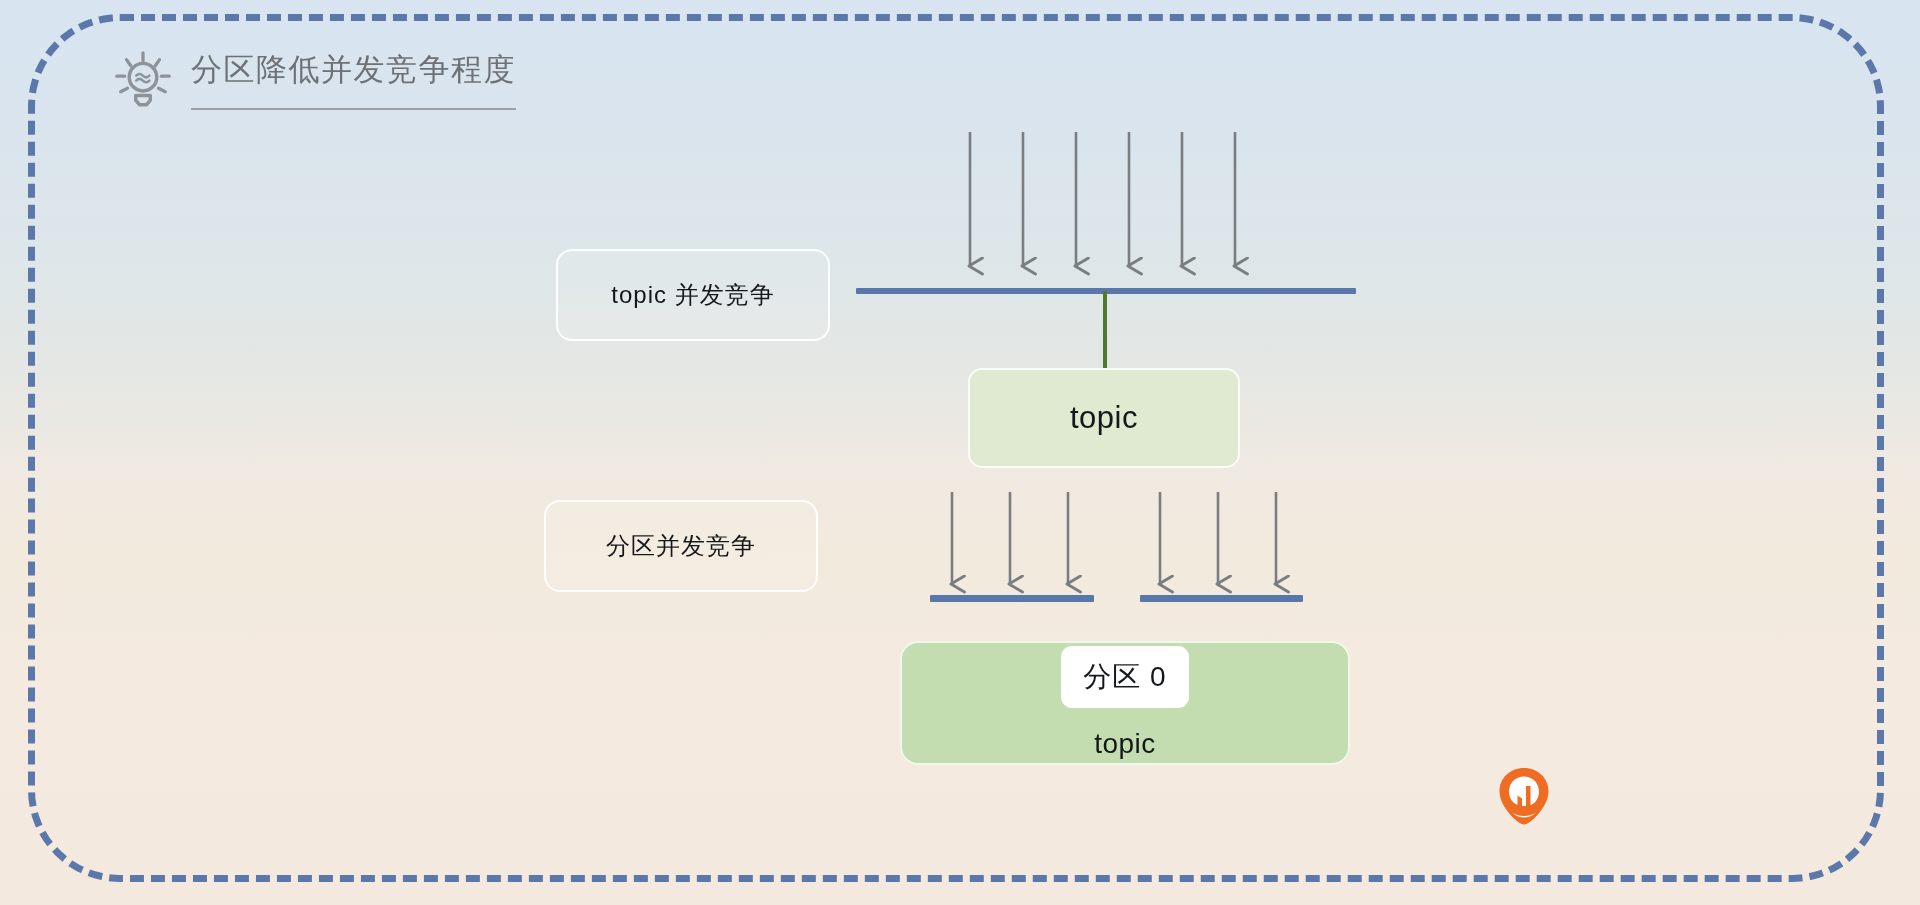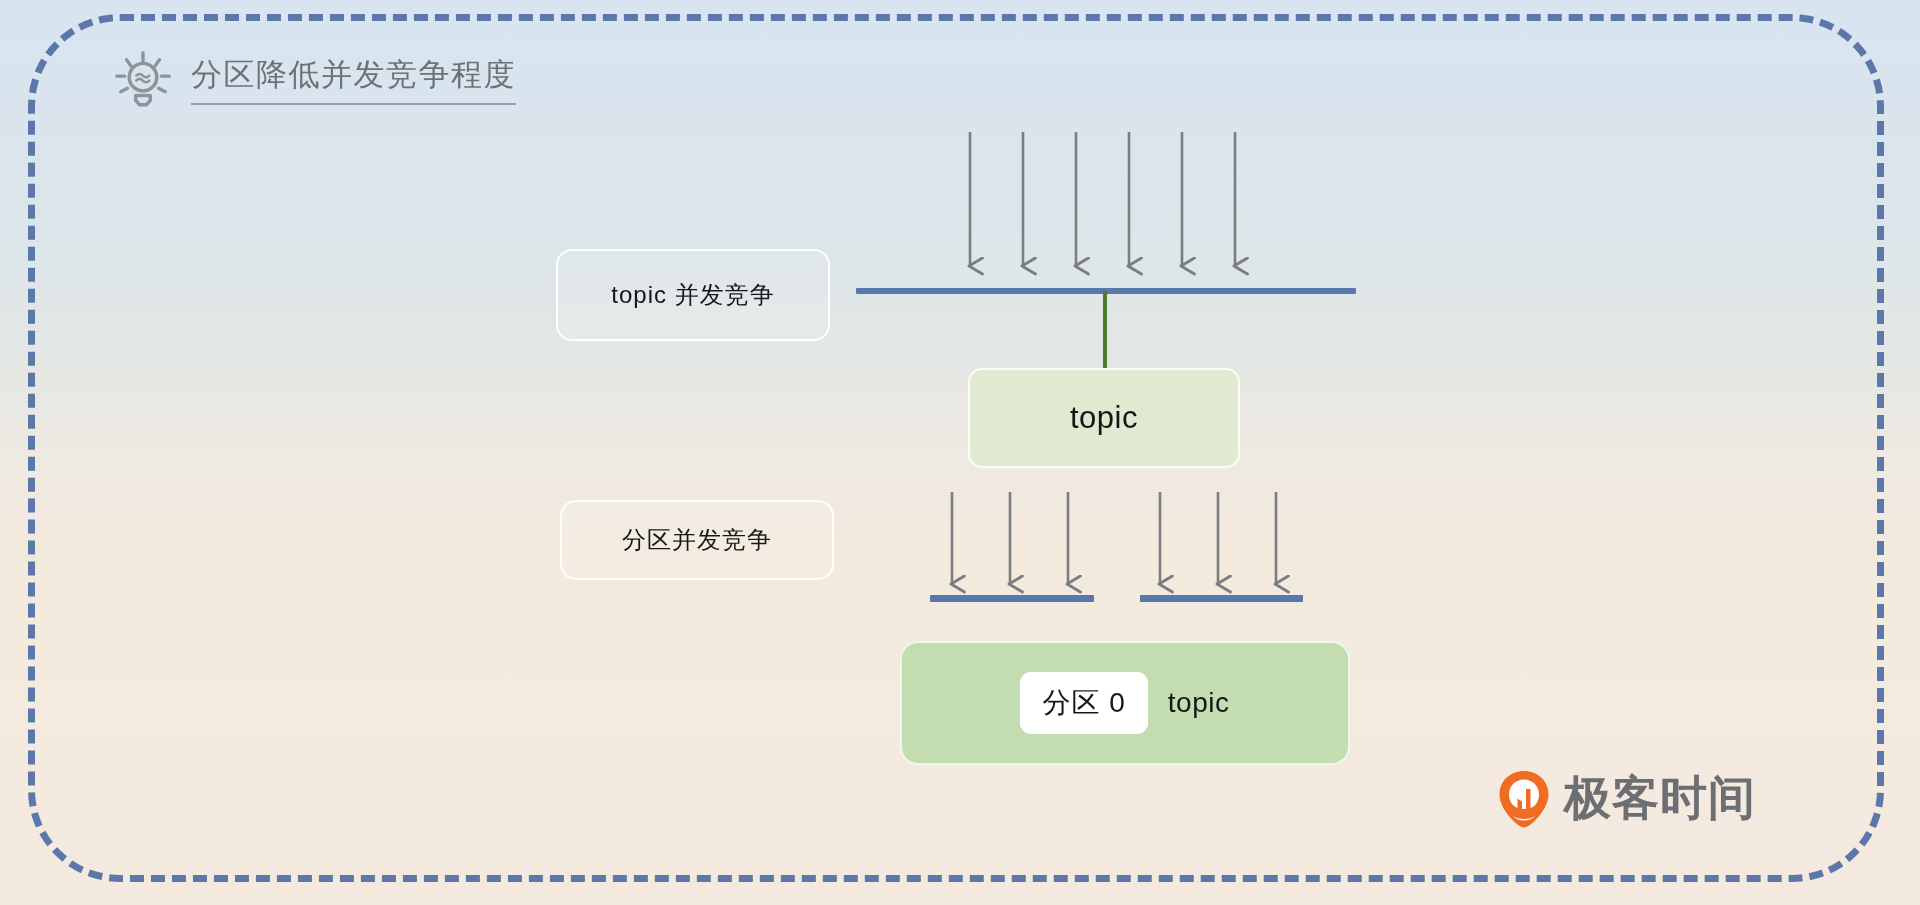--- a/index.html
+++ b/index.html
@@ -47,21 +47,21 @@
     display: flex;
     align-items: center;
     gap: 17px;
   }
   #bulb-icon { display: block; width: 62px; height: 62px; }
   #title-text {
     font-size: 31px;
     color: #6e7276;
     letter-spacing: 1.5px;
     border-bottom: 2px solid #9aa0a6;
-    padding-bottom: 11px;
+    padding-bottom: 20px;
     line-height: 1.15;
     white-space: nowrap;
   }
 
   
   .pill {
     position: absolute;
     box-sizing: border-box;
     border-radius: 16px;
     display: flex;
@@ -71,21 +71,21 @@
     background: rgba(255,255,255,0.10);
     color: #15181a;
     font-size: 24px;
     letter-spacing: 1px;
     white-space: nowrap;
   }
   #label-topic-contention {
     left: 556px; top: 249px; width: 274px; height: 92px;
   }
   #label-partition-contention {
-    left: 560px; top: 500px; width: 274px; height: 80px;
+    left: 544px; top: 500px; width: 274px; height: 92px;
   }
 
   
   #topic-box {
     position: absolute;
     left: 968px; top: 368px; width: 272px; height: 100px;
     box-sizing: border-box;
     border-radius: 14px;
     background: #dfead0;
     border: 2px solid rgba(255,255,255,0.85);
@@ -102,20 +102,21 @@
     position: absolute;
     left: 900px; top: 641px; width: 450px; height: 124px;
     box-sizing: border-box;
     border-radius: 18px;
     background: #c3ddb0;
     border: 2px solid rgba(255,255,255,0.75);
     display: flex;
     align-items: center;
     justify-content: center;
     gap: 20px;
+    flex-direction: column;
   }
   .partition-chip {
     background: #ffffff;
     border-radius: 11px;
     padding: 12px 22px;
     font-size: 28px;
     color: #15181a;
     letter-spacing: 1px;
     white-space: nowrap;
   }
@@ -250,16 +251,15 @@
     <span class="partition-chip">分区 0</span>
     <span id="partition-center-label">topic</span>
   </div>
 
   <div id="brand-logo">
     <svg id="brand-mark" viewBox="0 0 52 58">
       <path d="M26 1 C12 1 1.5 11 1.5 24.5 C1.5 34 8 43 14 49.5 C19 55 24 57.5 26 57.5 C28 57.5 33 55 38 49.5 C44 43 50.5 34 50.5 24.5 C50.5 11 40 1 26 1 Z" fill="#ef6c23"></path>
       <path d="M26 9.5 C17.5 9.5 11 16 11 24.5 C11 31 14.5 36 19.5 38 L19.5 28.5 L24 31.5 L24 39 L28 39 L28 19 L32.5 19 L32.5 38.2 C37.5 36.2 41 31 41 24.5 C41 16 34.5 9.5 26 9.5 Z" fill="#ffffff"></path>
       <path d="M14.5 46 C18 49 22 50.5 26 50.5 C30 50.5 34 49 37.5 46 C34 48 30 49 26 49 C22 49 18 48 14.5 46 Z" fill="#ffffff" opacity="0.95"></path>
     </svg>
-    <div id="brand-text">极客时间</div>
   </div>
 
 </div>
 
 </body></html>

